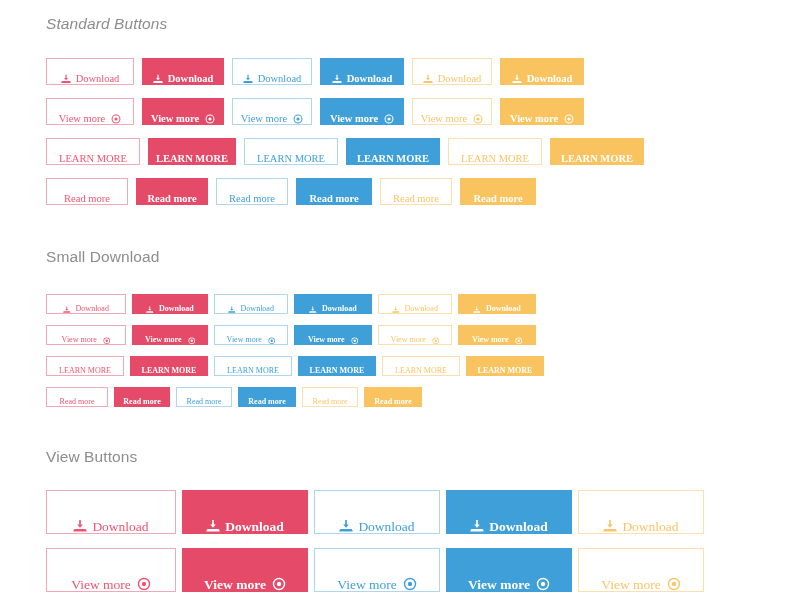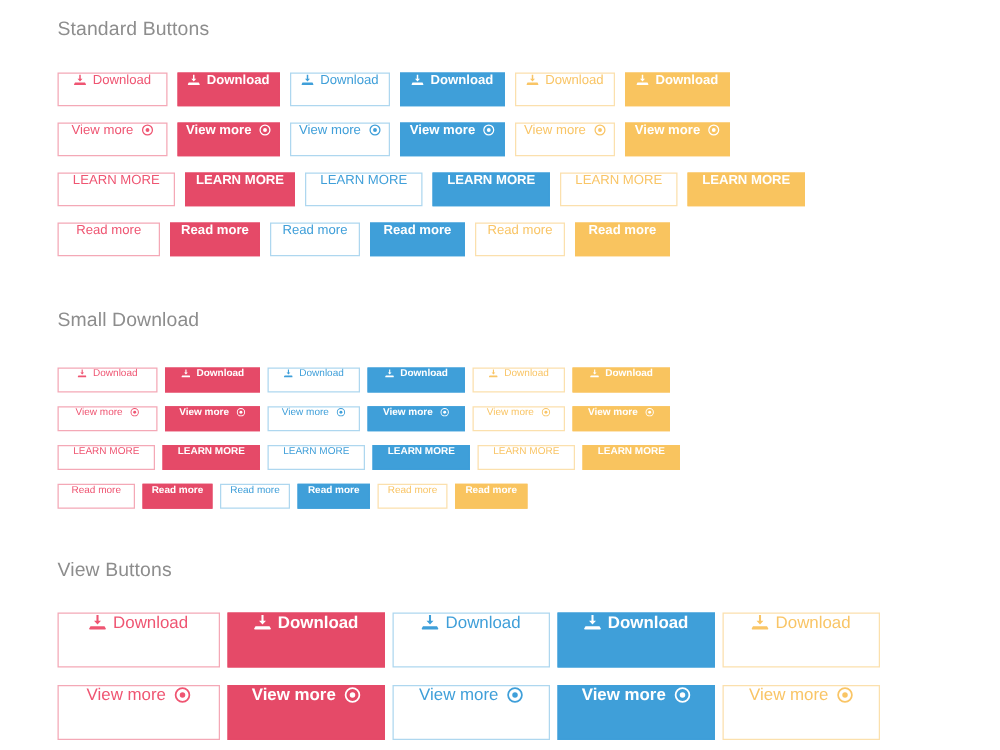--- a/index.html
+++ b/index.html
@@ -33,29 +33,29 @@
   .rows { display: block; }
 
   .btn-row {
     display: flex;
     align-items: center;
   }
 
   
   .btn {
     display: inline-flex;
-    align-items: flex-start;
+    align-items: flex-end;
     justify-content: center;
     white-space: nowrap;
     border-style: solid;
     border-width: 1px;
     background: #ffffff;
     cursor: pointer;
     line-height: 1;
-    font-family: Liberation Sans, sans-serif;
+    font-family: Liberation Serif, serif;
     text-align: center;
   }
 
   .btn .ico {
     display: inline-flex;
     align-items: center;
     justify-content: center;
     flex: 0 0 auto;
   }
   .btn .ico svg { display: block; }
@@ -86,21 +86,21 @@
 
   
   .btn .ico svg * { fill: currentColor; }
 </style>
 </head>
 <body>
 
 <div class="page">
 
 <div class="section" style="position: absolute; left: 46px; right: 0px; top: 0px;">
-      <div class="section-title" style="position: absolute; top: 16px; left: 0px;">Standard Buttons</div>
+      <div class="section-title" style="position: absolute; top: 16px; left: 0px; font-style: italic;">Standard Buttons</div>
       <div class="rows" style="position: absolute; top: 58px; left: 0px;">
         <div class="btn-row" style="gap: 8px;">
           <button class="btn size-standard r-download v-red-outline icon-left" style="width: 88px;">
             <span class="ico">
               <svg viewBox="0 0 16 16" aria-hidden="true">
                 <path d="M7.05 1.2h1.9v5.1h2.25L8 9.9 4.8 6.3h2.25V1.2z"></path>
                 <path d="M1.6 11.35h12.8l1.2 2.05a.6.6 0 0 1-.52.9H.92a.6.6 0 0 1-.52-.9l1.2-2.05z"></path>
               </svg>
             </span>
             <span class="lbl">Download</span>

